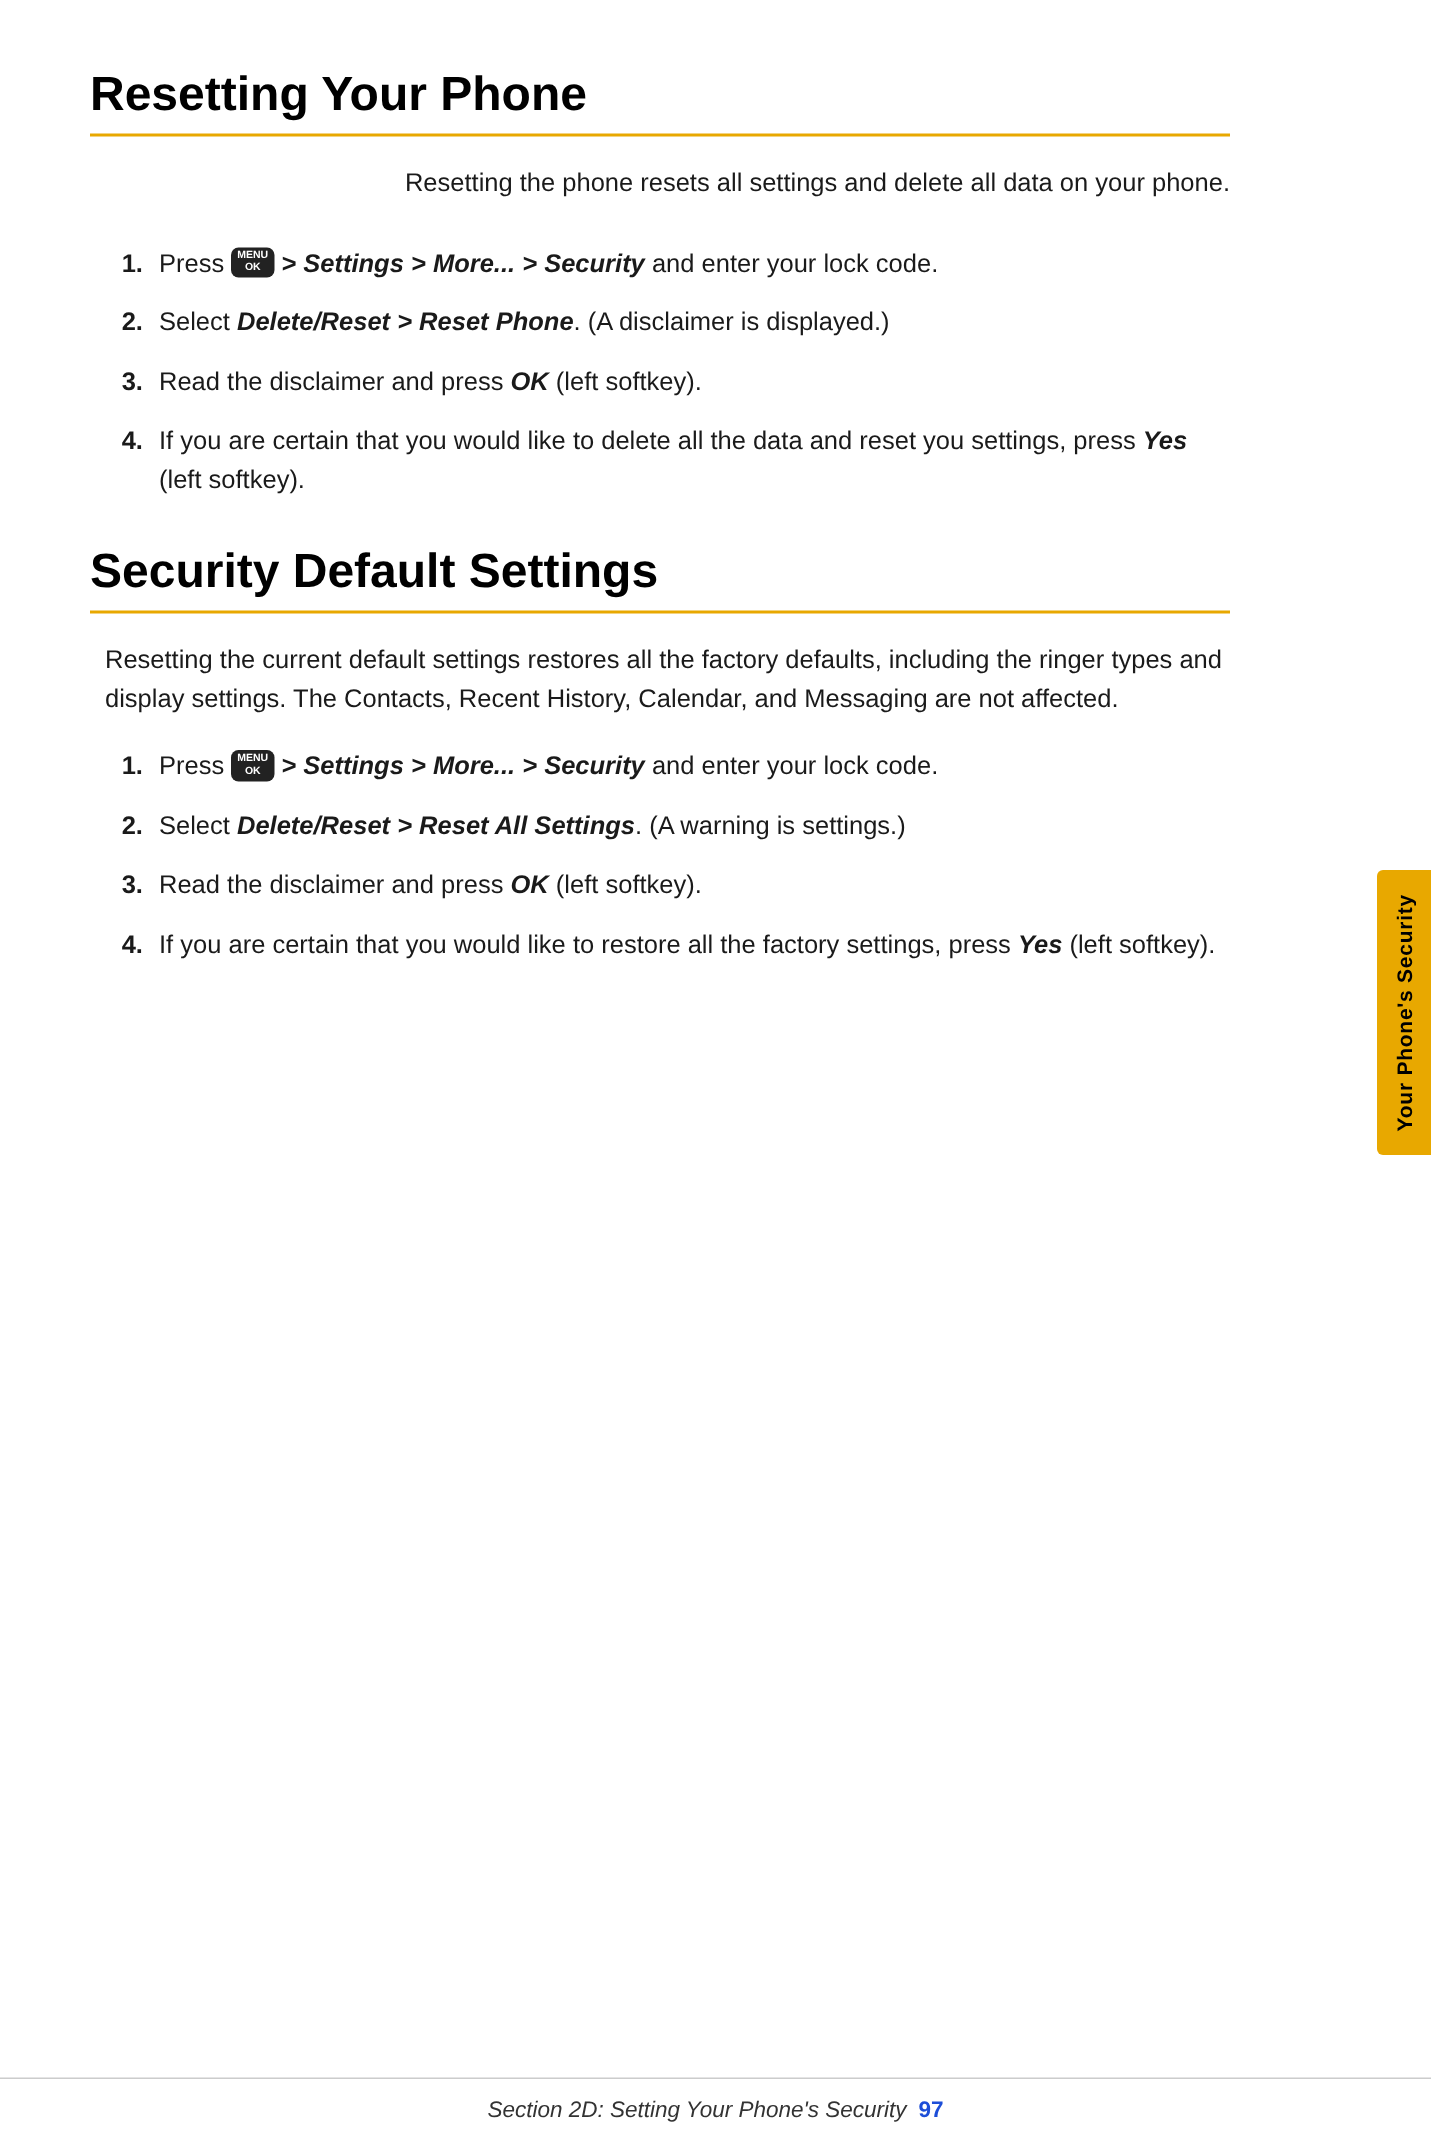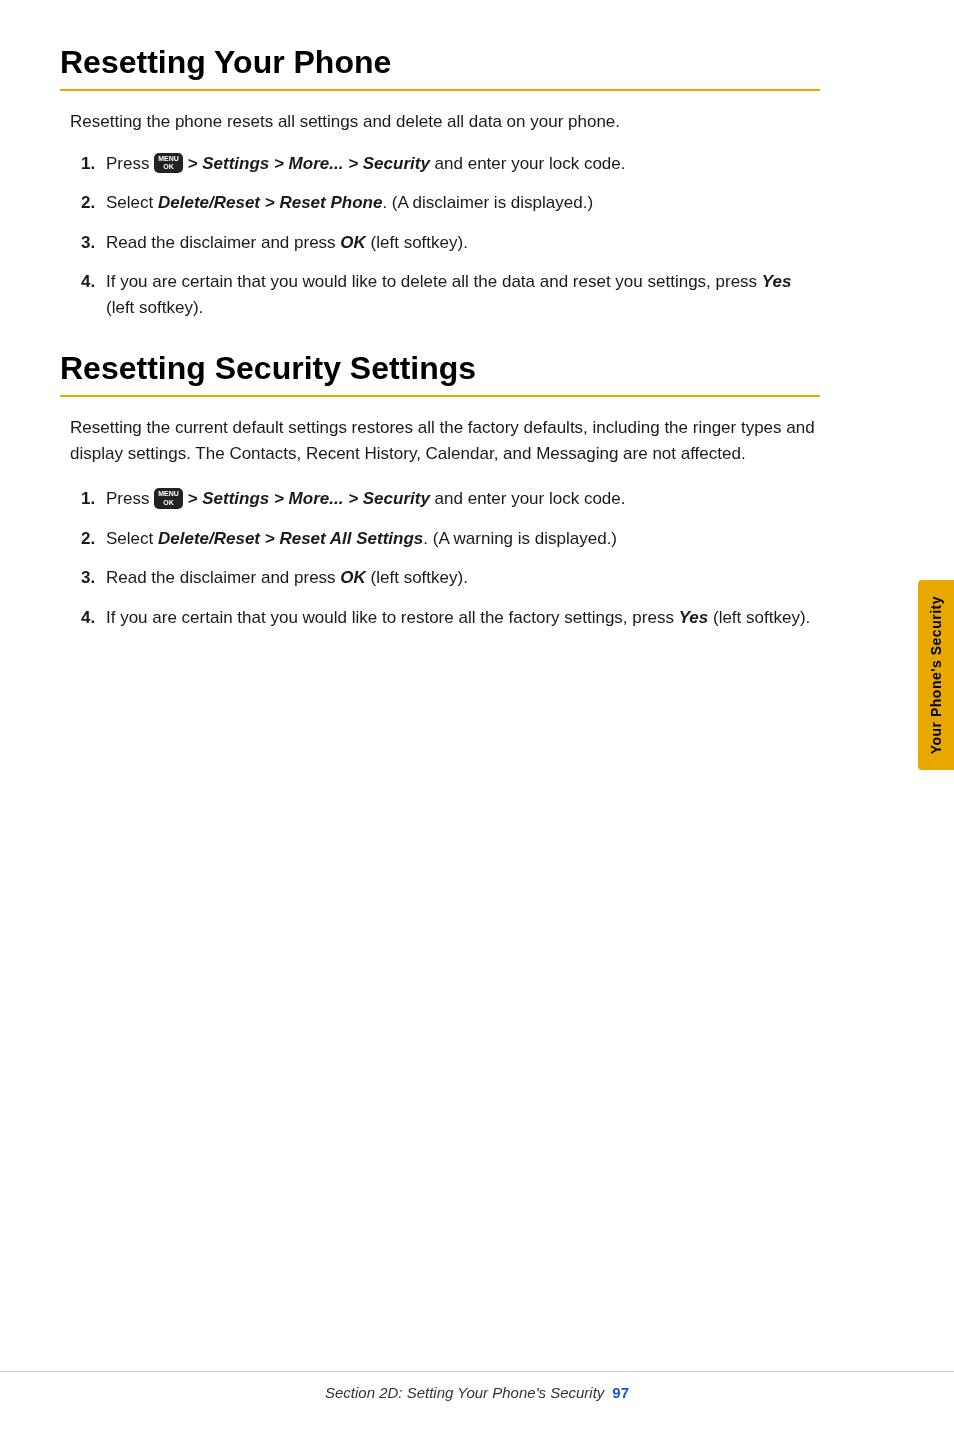--- a/index.html
+++ b/index.html
@@ -28,23 +28,24 @@
     }
 
     .section-divider {
       border: none;
       border-top: 2px solid #e8a800;
       margin-bottom: 18px;
     }
 
     .intro-text {
       margin-left: 10px;
-      margin-bottom: 16px;
+      margin-bottom: 28px;
       line-height: 1.5;
       font-size: 17px;
+      text-align: right;
     }
 
     ol {
       margin-left: 40px;
       margin-bottom: 24px;
     }
 
     ol li {
       margin-bottom: 14px;
       line-height: 1.5;
@@ -92,21 +93,21 @@
       font-size: 14px;
       font-weight: bold;
       color: #000;
       white-space: nowrap;
       letter-spacing: 0.5px;
     }
 
     
     .page-footer {
       position: absolute;
-      bottom: 30px;
+      bottom: 16px;
       left: 0;
       right: 0;
       display: flex;
       justify-content: center;
       align-items: center;
       gap: 8px;
       padding: 0 60px;
       border-top: 1px solid #ccc;
       padding-top: 12px;
     }
@@ -161,31 +162,31 @@
       <li>
         <span>Read the disclaimer and press </span><b>OK</b><span> (left softkey).</span>
       </li>
       <li>
         <span>If you are certain that you would like to delete all the data and reset you settings, press </span><b>Yes</b><span> (left softkey).</span>
       </li>
     </ol>
   </div>
 
   <div class="section2">
-    <h1>Resetting Security Settings</h1>
+    <h1>Security Default Settings</h1>
     <hr class="section-divider">
 
     <p class="section2-intro">Resetting the current default settings restores all the factory defaults, including the ringer types and display settings. The Contacts, Recent History, Calendar, and Messaging are not affected.</p>
 
     <ol>
       <li>
         <span>Press </span><span class="menu-btn"><span style="display:block;font-size:7px;">MENU</span><span style="display:block;font-size:7px;">OK</span></span><b> &gt; Settings &gt; More... &gt; Security</b><span> and enter your lock code.</span>
       </li>
       <li>
-        <span>Select </span><b>Delete/Reset &gt; Reset All Settings</b><span>. (A warning is displayed.)</span>
+        <span>Select </span><b>Delete/Reset &gt; Reset All Settings</b><span>. (A warning is settings.)</span>
       </li>
       <li>
         <span>Read the disclaimer and press </span><b>OK</b><span> (left softkey).</span>
       </li>
       <li>
         <span>If you are certain that you would like to restore all the factory settings, press </span><b>Yes</b><span> (left softkey).</span>
       </li>
     </ol>
   </div>
 

